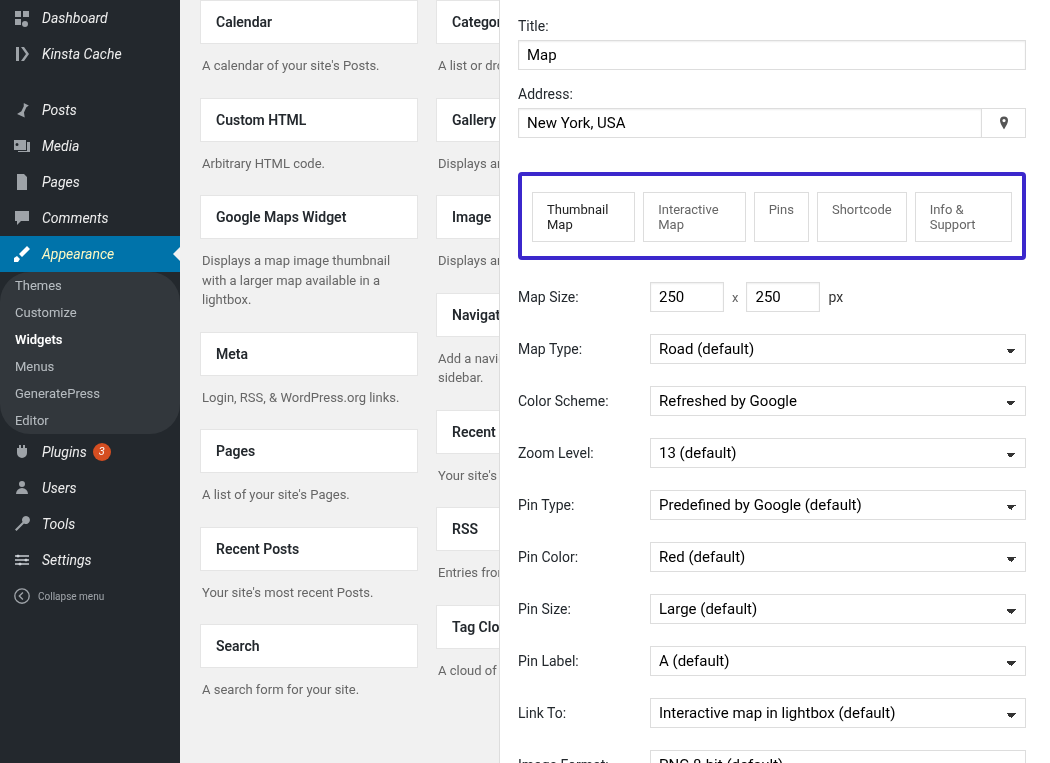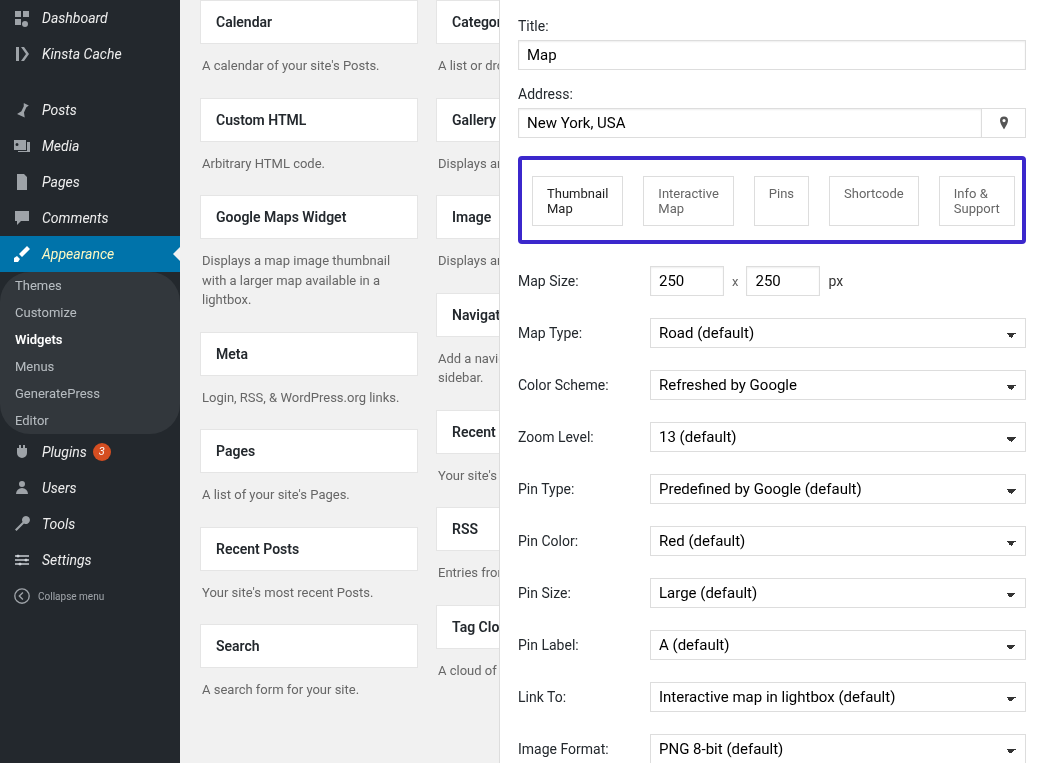--- a/index.html
+++ b/index.html
@@ -20,24 +20,24 @@
 .content { margin-left: 180px; height: 763px; position: relative; padding: 0 20px; }
 .cols { display: flex; gap: 18px; }
 .col { width: 218px; }
 .wcard { background: #fff; border: 1px solid #e5e5e5; padding: 13px 15px; margin-top: 0; margin-bottom: 0; }
 .wtitle { font-size: 14px; font-weight: 600; color: #23282d; }
 .wdesc { font-size: 13px; color: #666; margin: 12px 2px 22px 2px; line-height: 1.5; }
 
 .panel { position: absolute; top: 0; right: 0; width: 551px; height: 763px; background: #fff; border-left: 1px solid #ddd; padding: 18px 24px 18px 18px; }
 .panel .plabel { font-size: 14px; color: #23282d; margin-bottom: 6px; display: block; }
 .panel input[type=text] { width: 100%; font-size: 15px; padding: 5px 8px; border: 1px solid #ddd; background: #fff; box-shadow: inset 0 1px 2px rgba(0,0,0,0.07); }
-.addrrow { display: flex; margin-bottom: 18px; }
+.addrrow { display: flex; margin-bottom: 34px; }
 .addrrow input { flex: 1; }
 .addrrow .loc { width: 44px; border: 1px solid #ddd; border-left: none; display: flex; align-items: center; justify-content: center; cursor: pointer; }
-.tabs { border: 4px solid #3b27cc; border-radius: 4px; padding: 16px 10px 14px 10px; display: flex; gap: 20px; margin-bottom: 22px; }
+.tabs { border: 4px solid #3b27cc; border-radius: 4px; padding: 16px 10px 14px 10px; display: flex; gap: 8px; margin-bottom: 22px; }
 .tab { border: 1px solid #ddd; padding: 9px 14px; font-size: 13px; color: #666; cursor: pointer; background:#fff; }
 .tab.active { color: #222; }
 .formrow { display: flex; align-items: center; margin-bottom: 22px; }
 .formrow .flabel { width: 132px; font-size: 14px; color: #23282d; }
 .formrow .fctrl { flex: 1; display: flex; align-items: center; gap: 8px; }
 .numin { width: 74px; font-size: 15px; padding: 5px 8px; border: 1px solid #ddd; background:#fff; box-shadow: inset 0 1px 2px rgba(0,0,0,0.07);}
 .sel { flex: 1; padding: 5px 8px; font-size: 15px; border: 1px solid #ddd; background: #fff; position: relative; appearance: none; -webkit-appearance: none; background-image: linear-gradient(45deg, transparent 50%, #333 50%), linear-gradient(135deg, #333 50%, transparent 50%); background-position: calc(100% - 14px) 14px, calc(100% - 9px) 14px; background-size: 5px 5px, 5px 5px; background-repeat: no-repeat; }
 .xmark { font-size: 13px; color: #666; }
 .pxmark { font-size: 14px; color: #333; }
 </style>

